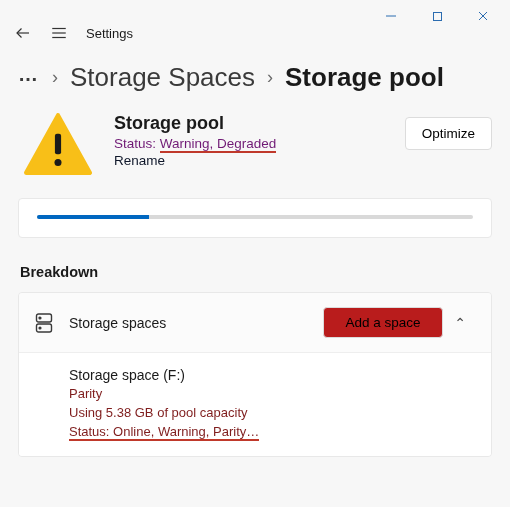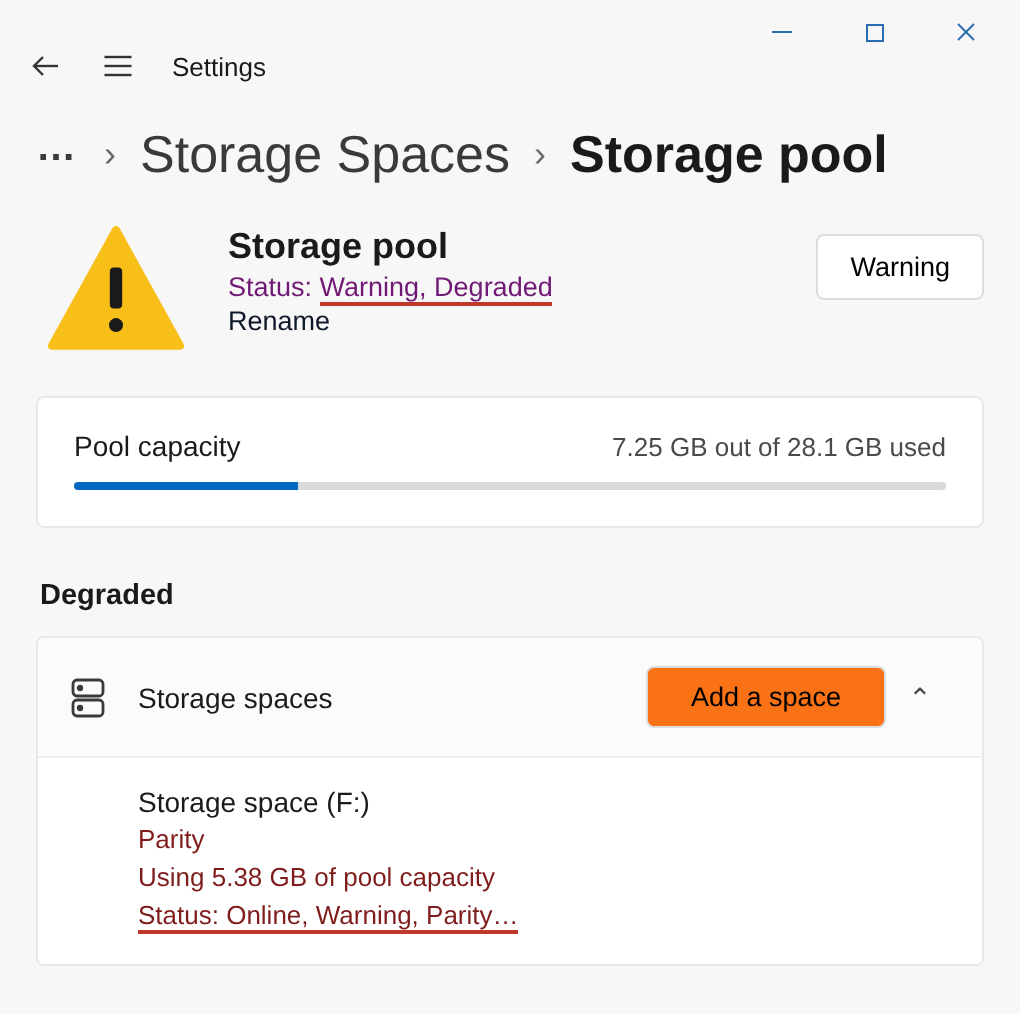--- a/index.html
+++ b/index.html
@@ -112,21 +112,21 @@
   .bd-row {
     display: flex;
     align-items: center;
     padding: 14px 14px;
     background: #fbfbfb;
     border-bottom: 1px solid #eee;
   }
   .bd-icon { width: 22px; display: flex; justify-content: center; margin-right: 14px; color: #3a3a3a; }
   .bd-label { flex: 1; font-size: 14px; }
   .pill-btn {
-    background: #f97316;
+    background: #b91c1c;
     border: 1px solid #dcdcdc;
     border-radius: 4px;
     padding: 7px 18px;
     font-size: 13.5px;
     font-family: inherit;
     min-width: 120px;
   }
   .chev-sm { width: 34px; text-align: center; color: #4a4a4a; font-size: 14px; }
   .bd-detail {
     display: flex;
@@ -196,34 +196,30 @@
         <circle cx="33" cy="48" r="3.4" fill="#1a1a1a"></circle>
       </svg>
     </div>
     <div class="pool-meta">
       <h2>Storage pool</h2>
       <div class="meta-line">
         <span>Status: </span><span class="underline-red">Warning, Degraded </span>
       </div>
       <span class="rename">Rename</span>
     </div>
-    <button class="optimize-btn">Warning</button>
+    <button class="optimize-btn">Optimize</button>
   </div>
 
   <div class="card">
-    <div class="cap-row">
-      <span class="cap-label">Pool capacity</span>
-      <span class="cap-usage">7.25 GB out of 28.1 GB used</span>
-    </div>
     <div class="progress">
       <div class="fill"></div>
     </div>
   </div>
 
-  <div class="breakdown-title">Degraded</div>
+  <div class="breakdown-title">Breakdown</div>
 
   <div class="bd-card">
     <div class="bd-row">
       <span class="bd-icon">
         <svg width="18" height="20" viewBox="0 0 18 20" fill="none" stroke="currentColor" stroke-width="1.4">
           <rect x="1.5" y="1" width="15" height="8" rx="2"></rect>
           <rect x="1.5" y="11" width="15" height="8" rx="2"></rect>
           <circle cx="5" cy="5" r="0.9" fill="currentColor"></circle>
           <circle cx="5" cy="15" r="0.9" fill="currentColor"></circle>
         </svg>

